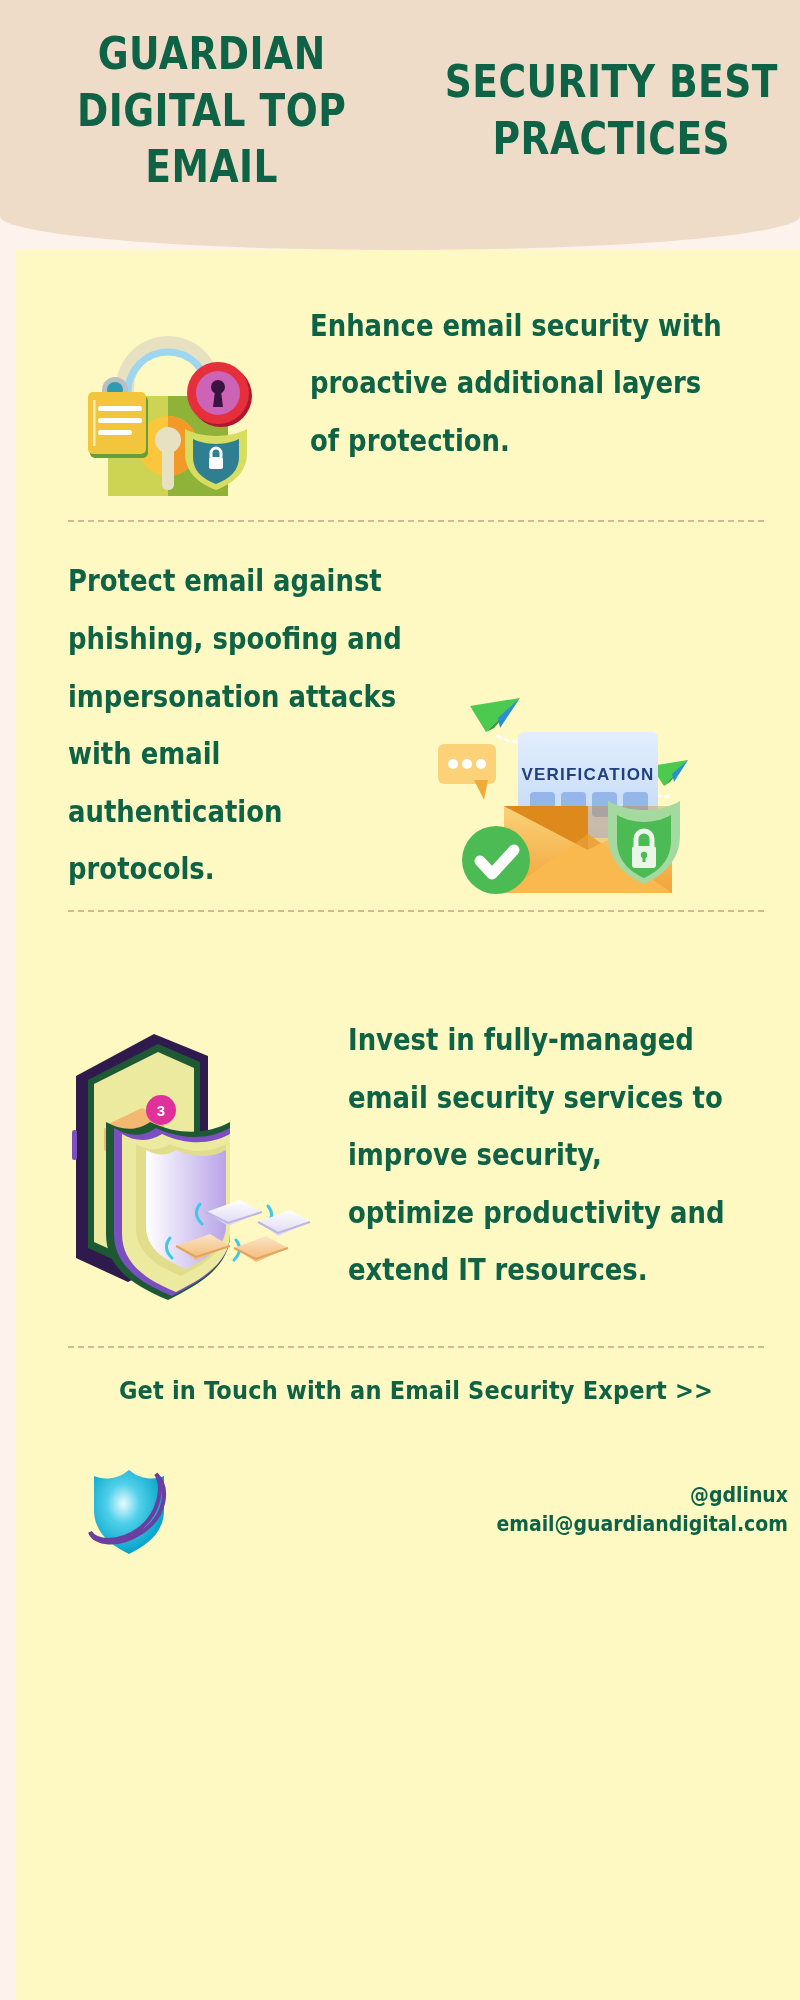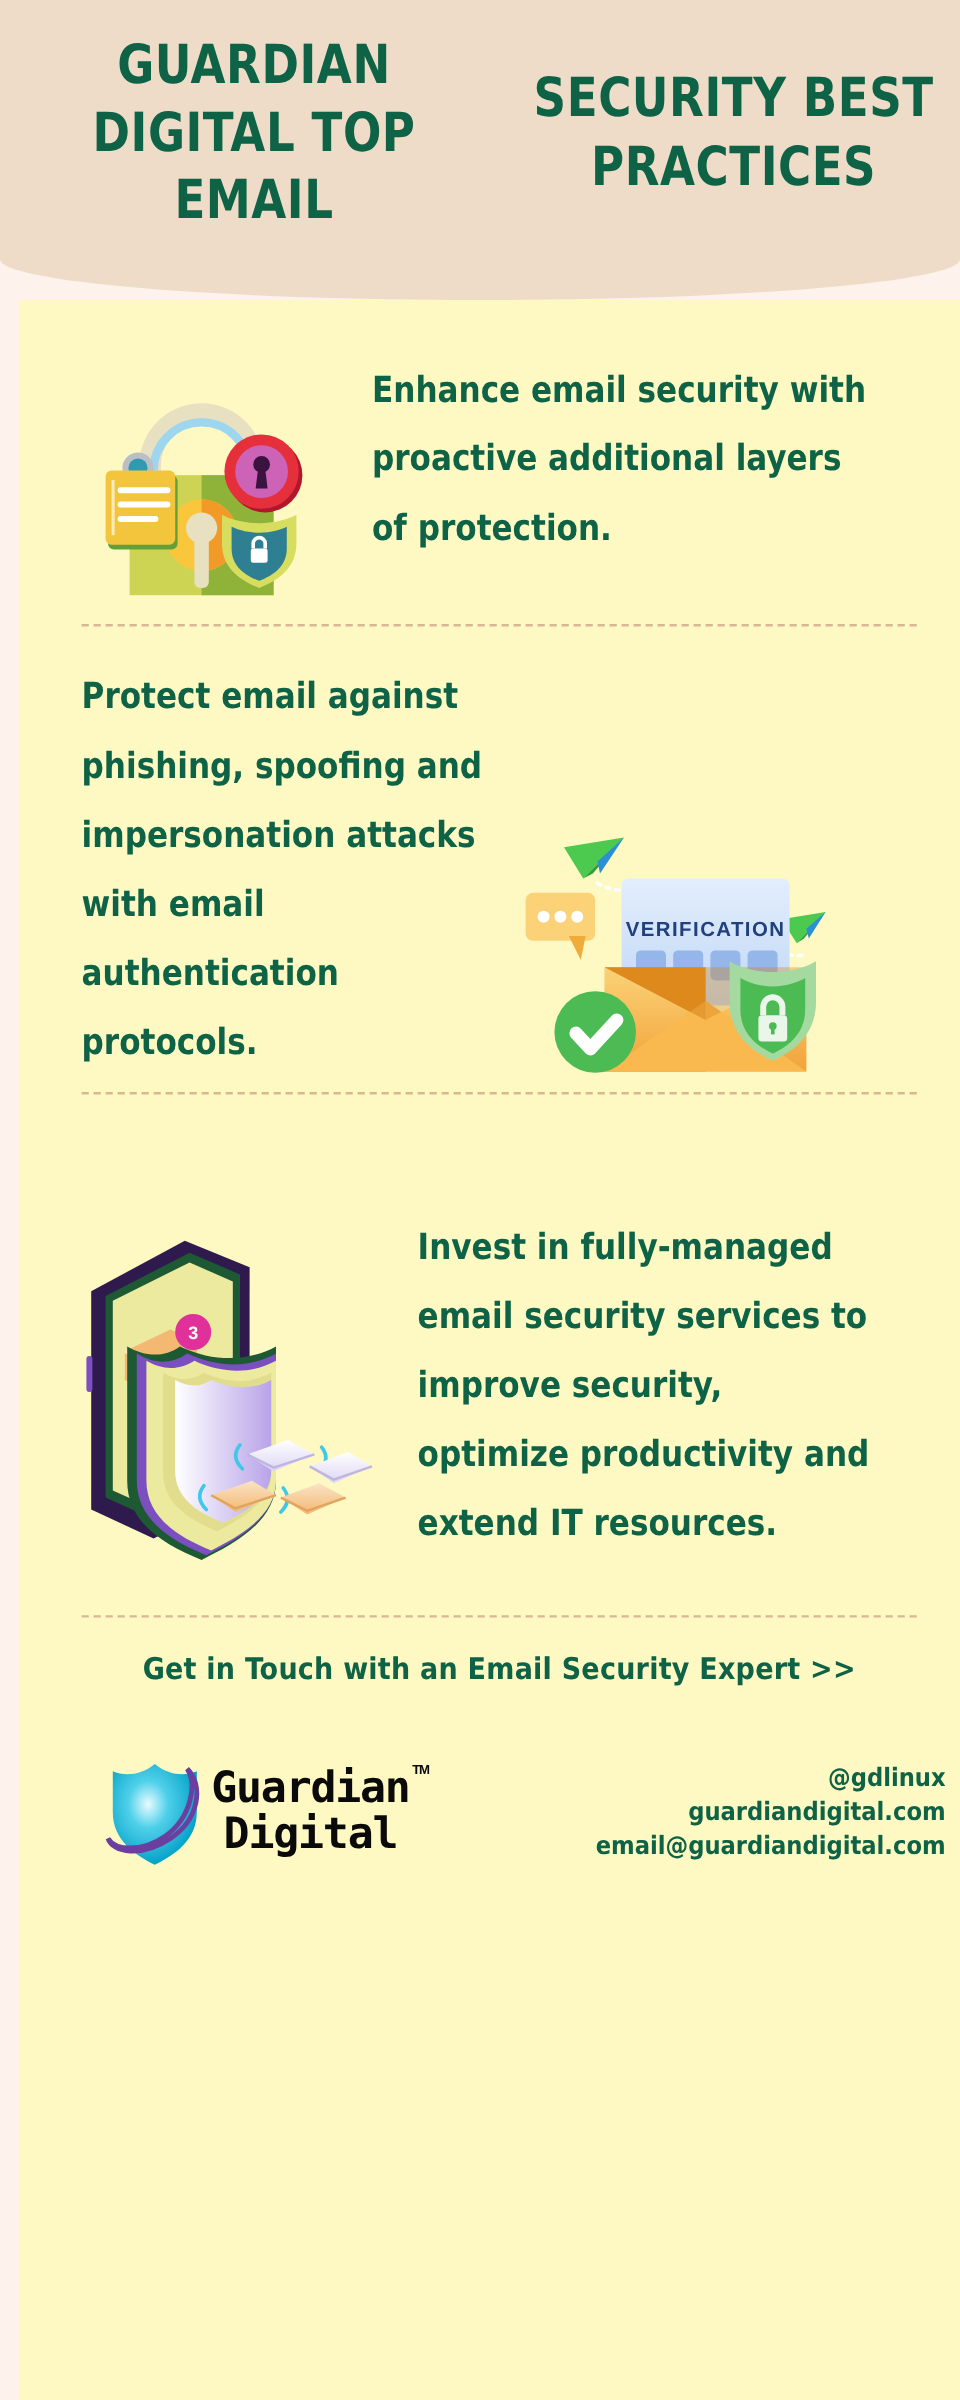--- a/index.html
+++ b/index.html
@@ -349,27 +349,21 @@
         <defs>
           <radialGradient id="shg" cx="42%" cy="40%" r="62%">
             <stop offset="0" stop-color="#e8fbff"></stop>
             <stop offset="38%" stop-color="#4fd0ea"></stop>
             <stop offset="100%" stop-color="#009fc6"></stop>
           </radialGradient>
         </defs>
         <path d="M43 6 C31 16 17 16 8 12 v34 c0 24 19 36 35 44 16-8 35-20 35-44 V12 C69 16 55 16 43 6z" fill="url(#shg)"></path>
         <path d="M70 10 c14 14 10 42-14 58 -24 16-48 12-52 0 6 10 28 12 48-2 22-16 26-44 18-56z" fill="none" stroke="#6b3fa0" stroke-width="4"></path>
       </svg>
-      <div class="logo-text">
-        <span class="l1">Guardian</span>
-        <span class="tm">TM</span>
-        <span class="l2">Digital</span>
-      </div>
     </div>
 
     <div class="contact">
       <div>@gdlinux</div>
-      <div>guardiandigital.com</div>
       <div>email@guardiandigital.com</div>
     </div>
   </div>
 
 </div>
 
 </body></html>

